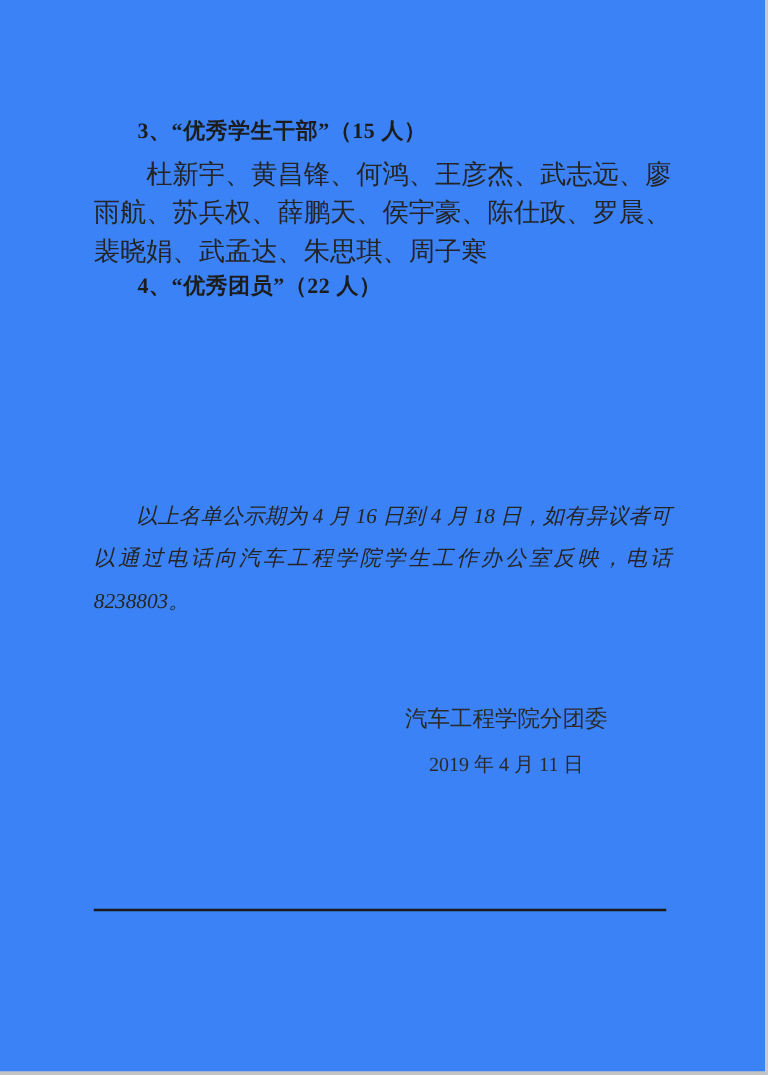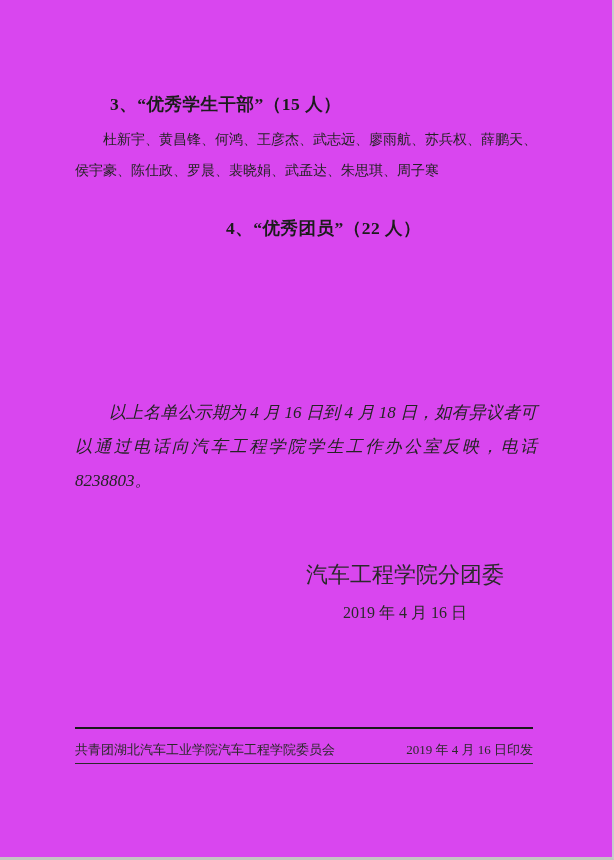--- a/index.html
+++ b/index.html
@@ -1,47 +1,47 @@
 <!DOCTYPE html>
 <html><head>
 <meta charset="utf-8">
 <style>
   html, body { margin: 0; padding: 0; background: #ffffff; }
   .page {
     position: relative;
     width: 614px;
     height: 860px;
-    background: #d946ef;
+    background: #3b82f6;
     box-sizing: border-box;
     border-right: 2px solid #cbcbcb;
     border-bottom: 3px solid #c4c4c4;
     font-family: "Liberation Serif", "DejaVu Serif", serif;
     color: #222222;
     overflow: hidden;
   }
   .sec-heading {
     position: absolute;
     left: 75px;
     width: 462px;
     margin: 0;
     font-size: 17.5px;
     line-height: 20px;
     font-weight: bold;
     text-indent: 2em;
     letter-spacing: 0.5px;
     color: #1c1c1c;
   }
   #sec3-heading { top: 94px; }
-  #sec4-heading { top: 218px; text-align: center; }
+  #sec4-heading { top: 218px; }
   .names {
     position: absolute;
     left: 75px;
     width: 462px;
     margin: 0;
-    font-size: 14px;
+    font-size: 21px;
     line-height: 31px;
     text-align: justify;
     text-indent: 2em;
     color: #242424;
   }
   #sec3-names { top: 124px; }
   #sec4-names { top: 250px; }
   .notice {
     position: absolute;
     left: 75px;
@@ -57,21 +57,21 @@
   }
   .signature-block {
     position: absolute;
     left: 305px;
     width: 200px;
     top: 565px;
     text-align: center;
   }
   .signature-org {
     margin: 0;
-    font-size: 22px;
+    font-size: 18px;
     line-height: 20px;
     color: #2a2a2a;
   }
   .signature-date {
     margin: 18px 0 0 0;
     font-size: 16px;
     line-height: 20px;
     color: #2a2a2a;
   }
   .footer-rule {
@@ -108,23 +108,19 @@
 
   <p class="names" id="sec3-names">杜新宇、黄昌锋、何鸿、王彦杰、武志远、廖雨航、苏兵权、薛鹏天、侯宇豪、陈仕政、罗晨、裴晓娟、武孟达、朱思琪、周子寒</p>
 
   <h2 class="sec-heading" id="sec4-heading">4、“优秀团员”（22 人）</h2>
 
 
   <p class="notice">以上名单公示期为 4 月 16 日到 4 月 18 日，如有异议者可以通过电话向汽车工程学院学生工作办公室反映，电话 8238803。</p>
 
   <div class="signature-block">
     <p class="signature-org">汽车工程学院分团委</p>
-    <p class="signature-date">2019 年 4 月 16 日</p>
+    <p class="signature-date">2019 年 4 月 11 日</p>
   </div>
 
   <div class="footer-rule"></div>
 
-  <div class="footer-row">
-    <span class="footer-issuer">共青团湖北汽车工业学院汽车工程学院委员会</span>
-    <span class="footer-print-date">2019 年 4 月 16 日印发</span>
-  </div>
 
 </div>
 
 </body></html>

